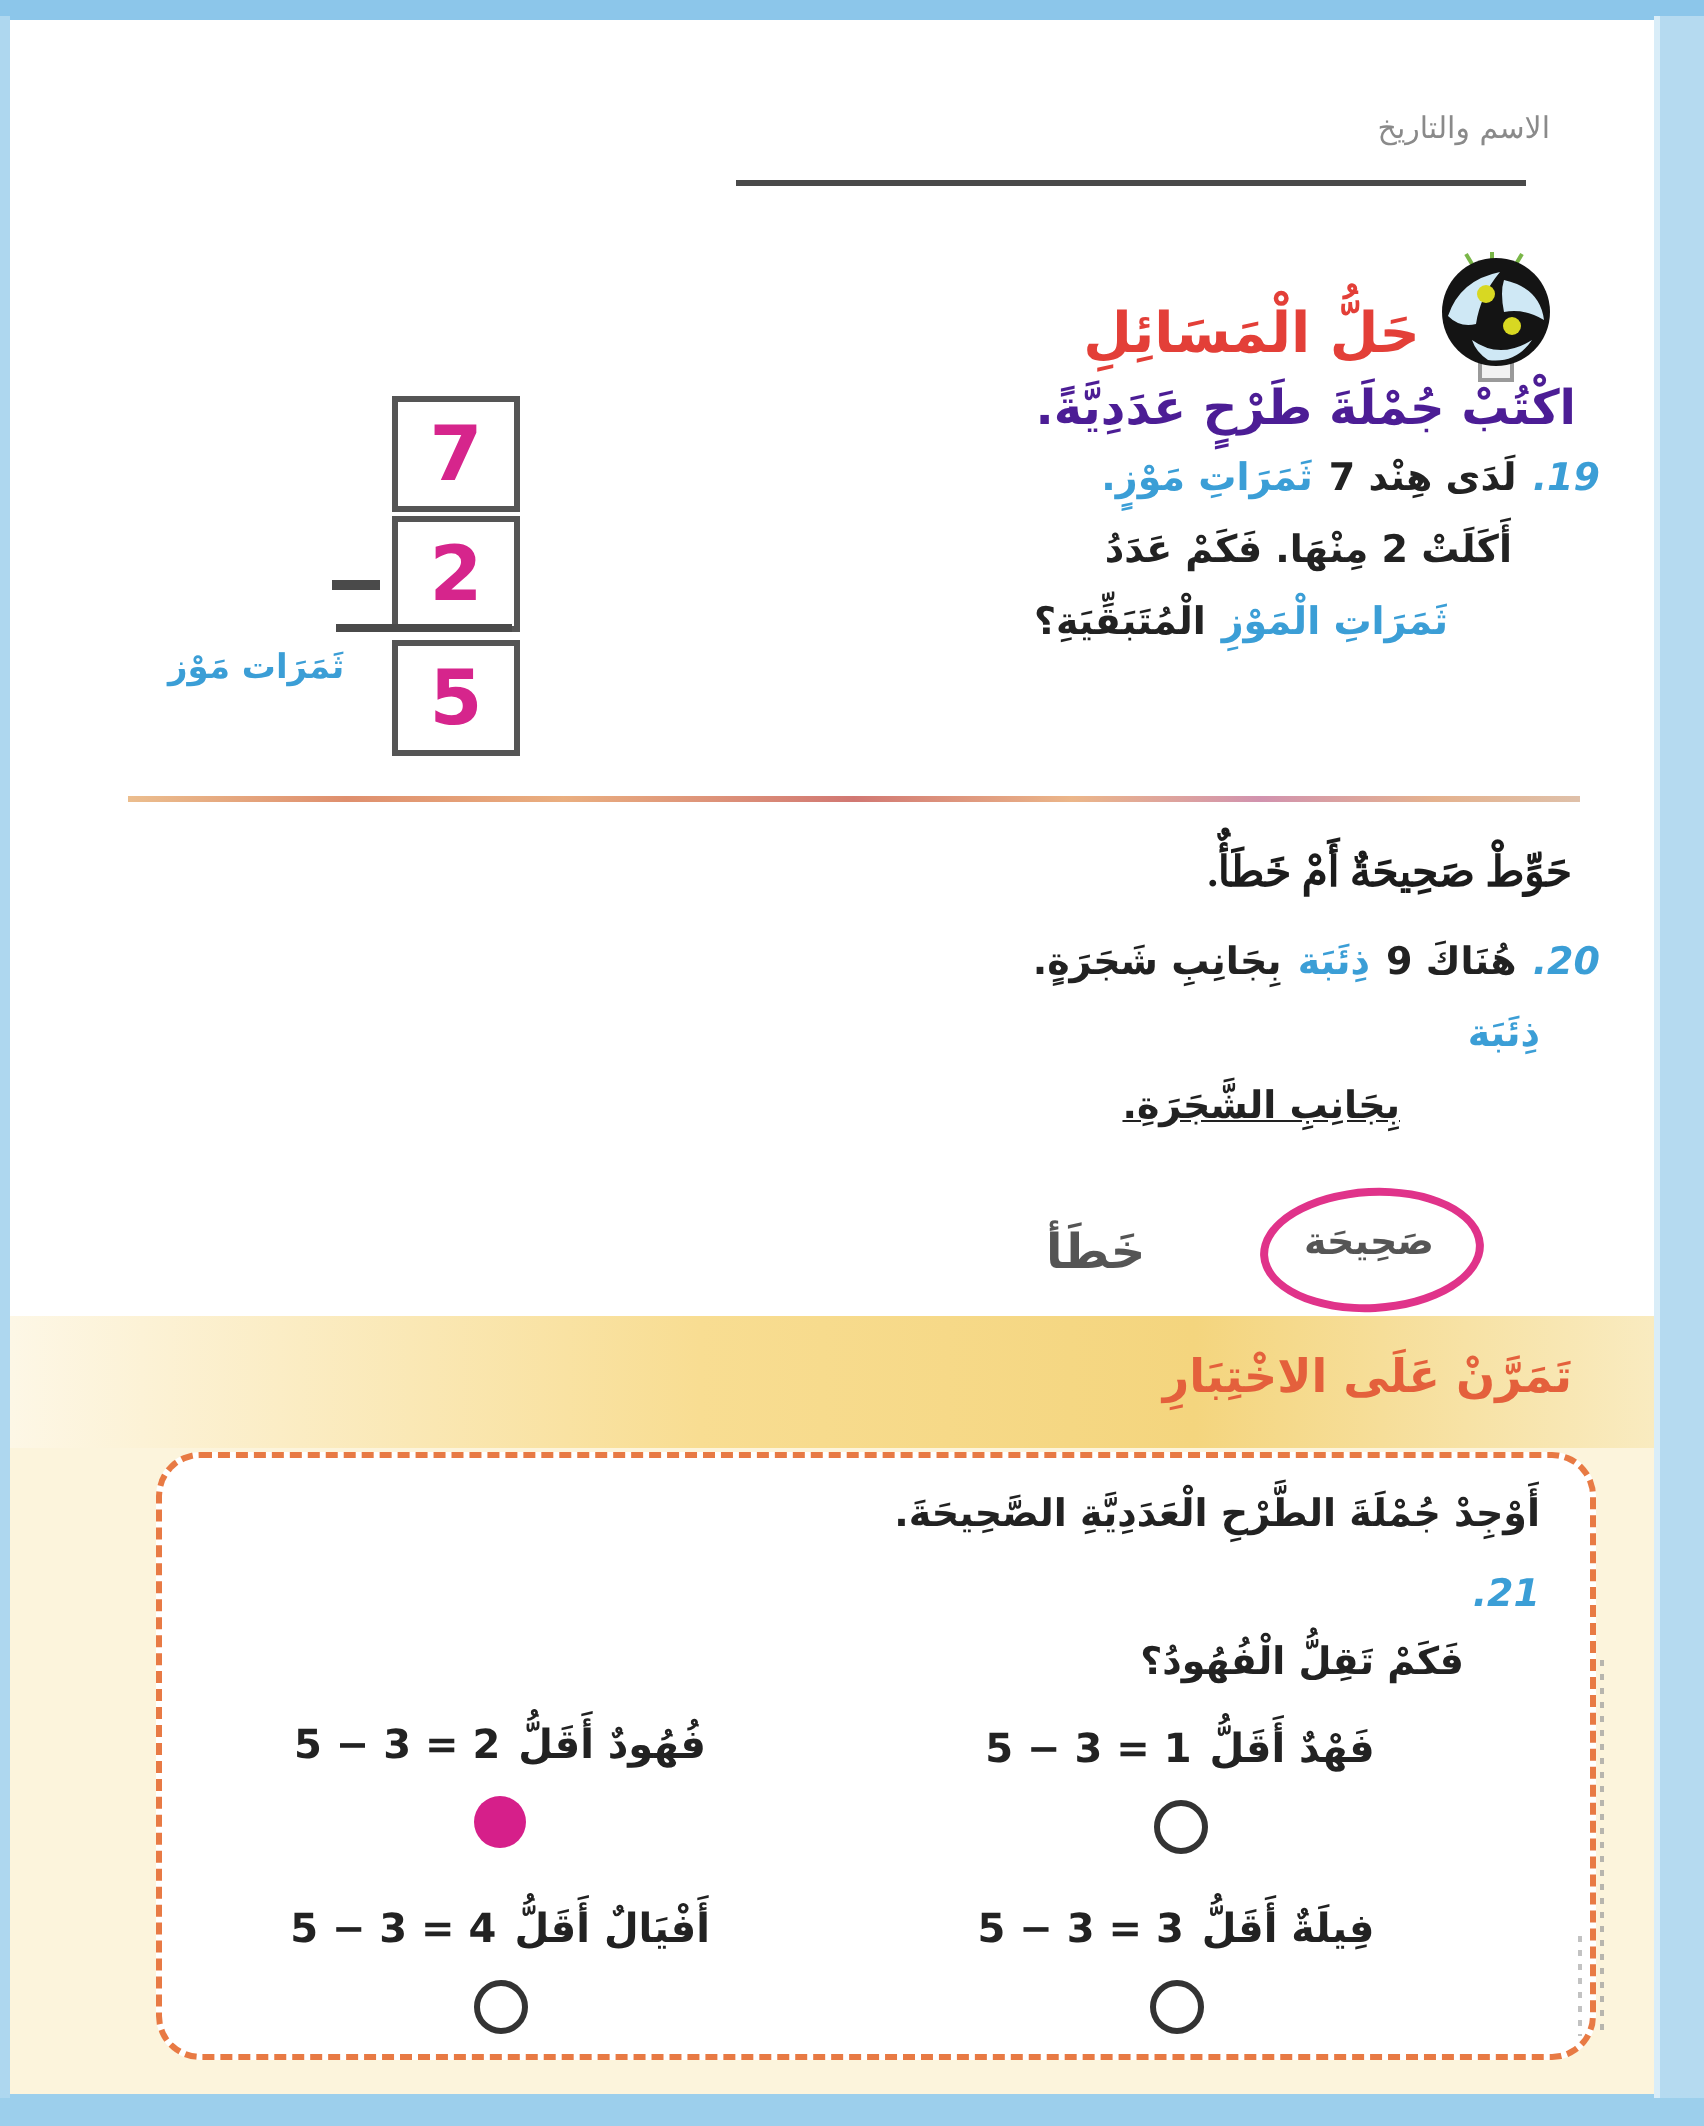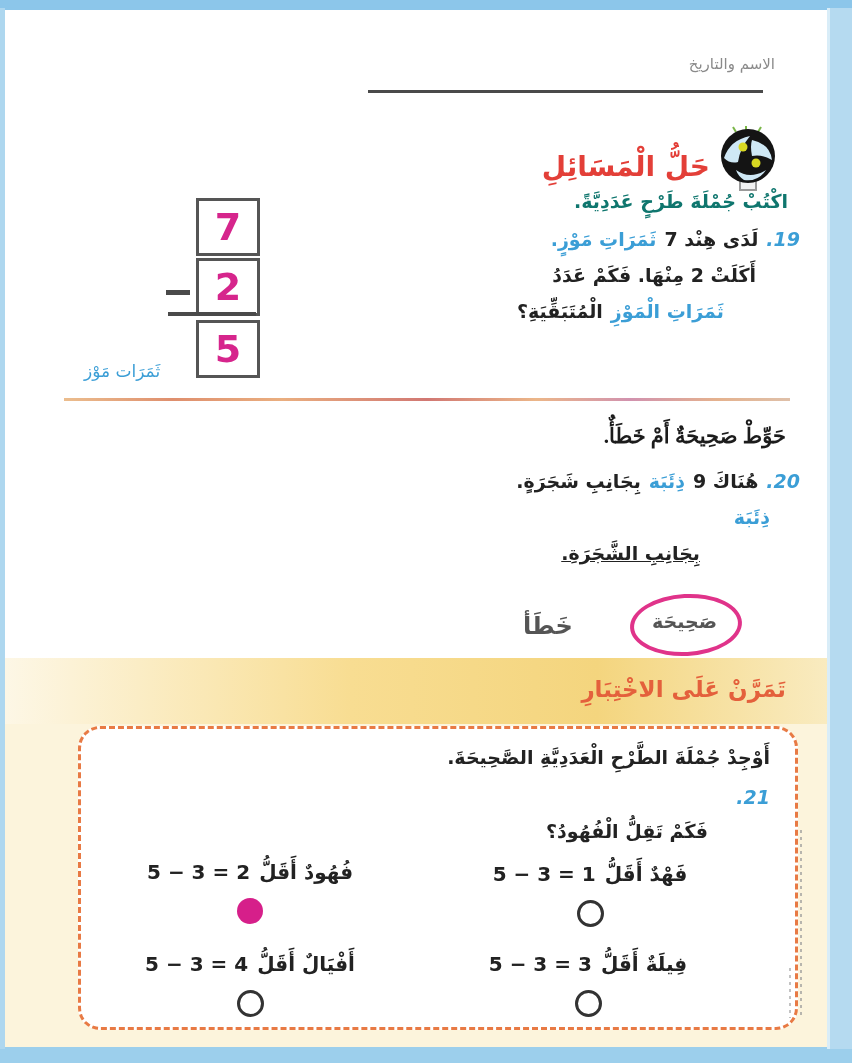--- a/index.html
+++ b/index.html
@@ -15,41 +15,41 @@
   .frame-right{left:827px;top:8px;width:25px;height:1041px;background:#b5daf0;border-left:3px solid #d9edf8;}
   .frame-left{left:0;top:8px;width:5px;height:1041px;background:#aed7ef;}
 
   
   .name-date{right:77px;top:55px;color:#8a8a8a;font-size:15px;direction:rtl;}
   .name-line{left:368px;top:90px;width:395px;height:3px;background:#4a4a4a;}
 
   
   .logo{left:716px;top:126px;width:64px;height:66px;}
   .h-solve{right:142px;top:138px;font-size:28px;font-weight:700;color:#e33f38;direction:rtl;margin-top:12px;}
-  .instr1{right:64px;top:190px;font-size:19px;font-weight:700;color:#0f766e;direction:rtl;}
+  .instr1{right:64px;top:190px;font-size:24px;font-weight:700;color:#4c1d95;direction:rtl;}
 
   .line{display:flex;direction:rtl;gap:8px;align-items:baseline;font-size:19px;font-weight:700;color:#222;}
   .blue{color:#3b9ed6;}
   .pnum{color:#3b9ed6;font-style:italic;font-weight:700;}
   .ltr{direction:ltr;unicode-bidi:isolate;}
 
   .p19-l1{right:52px;top:228px;}
   .p19-l2{right:96px;top:264px;}
   .p19-l3{right:128px;top:300px;}
 
   
   .sbox{left:196px;width:58px;height:52px;background:#fff;border:3px solid #555;
         display:flex;align-items:center;justify-content:center;
         font-size:38px;font-weight:700;color:#d6258c;}
   .sbox.b1{top:198px;}
   .sbox.b2{top:258px;}
   .sbox.b3{top:320px;}
   .minus-bar{left:166px;top:290px;width:24px;height:5px;background:#4a4a4a;}
   .sum-line{left:168px;top:312px;width:88px;height:4px;background:#4a4a4a;}
-  .unit-label{left:84px;top:361px;font-size:17px;font-weight:400;color:#3b9ed6;direction:rtl;}
+  .unit-label{left:84px;top:324px;font-size:17px;font-weight:700;color:#3b9ed6;direction:rtl;}
 
   
   .divider{left:64px;top:398px;width:726px;height:3px;
     background:linear-gradient(90deg,#e8b27a,#d97b54 15%,#e6a069 30%,#c9605a 50%,#e8a974 65%,#c97fa0 78%,#e0a47a 90%,#d9b59a);
     opacity:.85;}
 
   
   .h-tf{right:66px;top:424px;font-size:21px;font-weight:800;color:#1c1c1c;direction:rtl;font-family:Liberation Serif, serif;}
   .p20-l1{right:52px;top:470px;}
   .p20-l2{right:82px;top:506px;}
@@ -63,21 +63,21 @@
   
   .tp-bg{left:5px;top:658px;width:822px;height:389px;background:#fcf4dc;}
   .tp-band{left:5px;top:658px;width:822px;height:66px;
     background:linear-gradient(90deg,#fdf7e6,#f8dd92 42%,#f4d57e 72%,#f9ebc0);}
   .h-tp{right:66px;top:676px;font-size:23px;font-weight:800;color:#e4603c;direction:rtl;}
 
   .tp-box{left:78px;top:726px;width:714px;height:298px;background:#fff;
     border:3px dashed #e87a44;border-radius:22px;}
   .tp-instr{right:82px;top:746px;font-size:19px;font-weight:700;color:#222;direction:rtl;}
   .p21-l1{right:82px;top:786px;}
-  .p21-l2{right:144px;top:820px;margin-left:16px;}
+  .p21-l2{right:120px;top:820px;margin-left:16px;}
 
   .opt{width:240px;display:flex;flex-direction:column;align-items:center;gap:14px;}
   .opt-a{left:470px;top:862px;}
   .opt-b{left:130px;top:860px;}
   .opt-c{left:468px;top:952px;}
   .opt-d{left:130px;top:952px;}
   .opt-line{display:flex;direction:rtl;gap:9px;align-items:baseline;
     font-size:20px;font-weight:700;color:#222;}
   .radio{width:21px;height:21px;border-radius:50%;border:3px solid #333;background:#fff;}
   .radio.filled{width:26px;height:26px;border:none;background:#d61f8a;}

